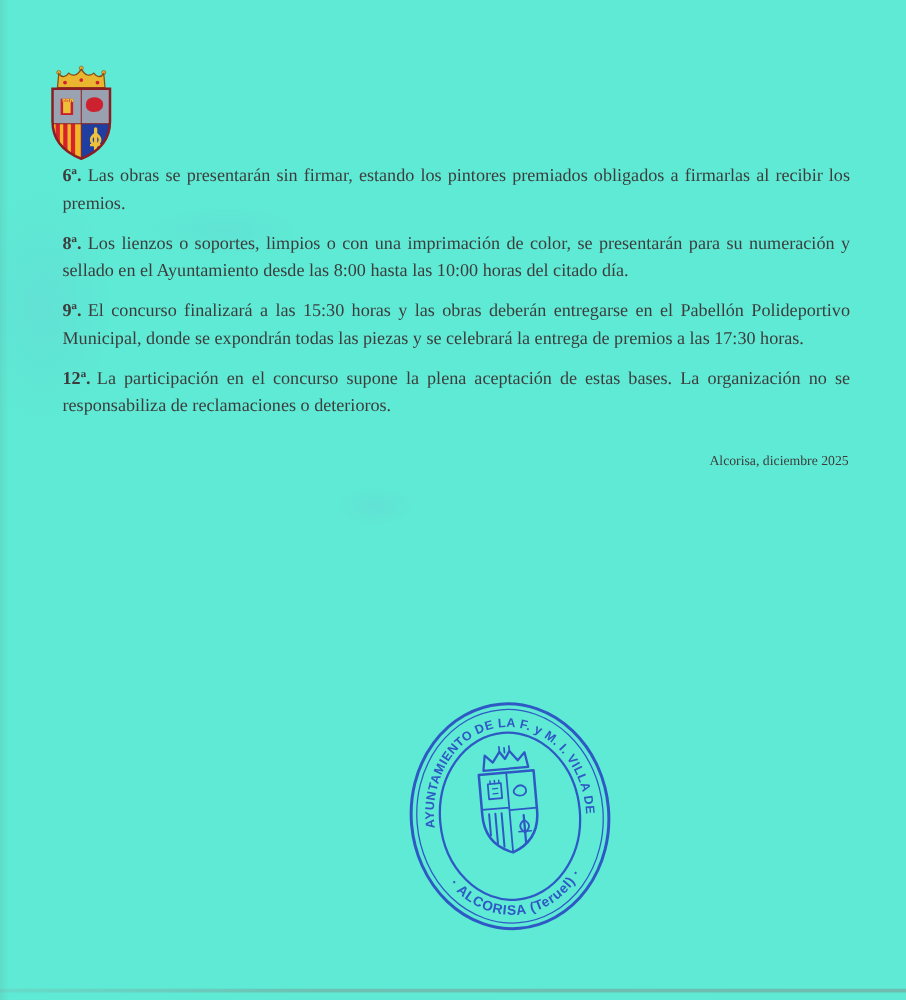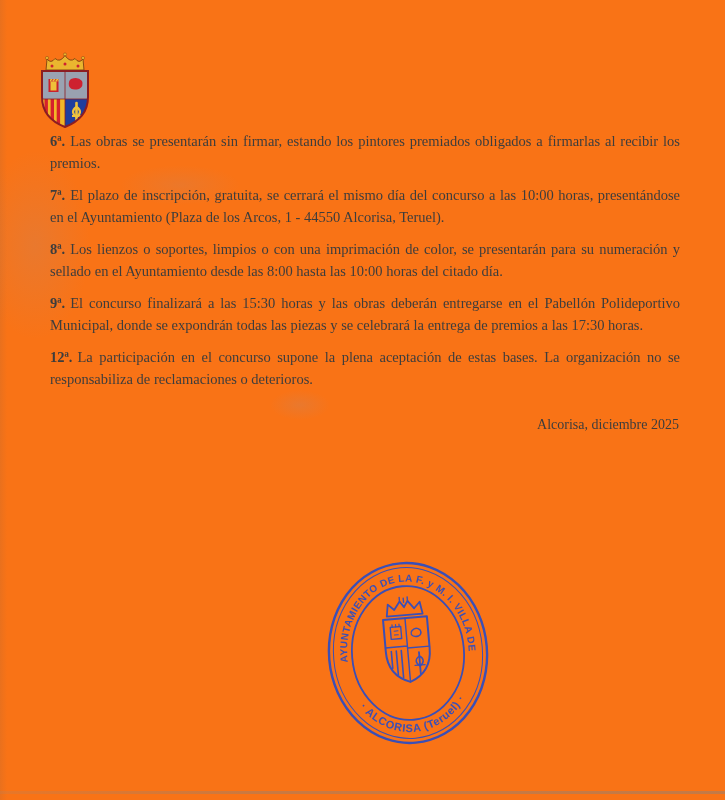--- a/index.html
+++ b/index.html
@@ -1,21 +1,21 @@
 <!DOCTYPE html>
 <html><head>
 <meta charset="utf-8">
 <title>Bases del concurso</title>
 <style>
   html,body{margin:0;padding:0;background:#e9e9e9;}
   .page{
     position:relative;
     width:725px;height:800px;
     margin:0 auto;
-    background:#f97316;
+    background:#5eead4;
     overflow:hidden;
     font-family:"Liberation Serif","DejaVu Serif",serif;
     color:#3d3d3d;
   }
   
   .edge-left{
     position:absolute;left:0;top:0;width:7px;height:800px;
     background:linear-gradient(to right, rgba(90,90,95,0.10), rgba(90,90,95,0));
     pointer-events:none;
   }
@@ -37,21 +37,21 @@
   }
   .content p{
     margin:0 0 10px 0;
     font-size:14.5px;
     line-height:22px;
     text-align:justify;
   }
   .rule-num{font-weight:bold;margin-right:5px;}
   .date-line{
     margin-top:27px;
-    font-size:14px;
+    font-size:11px;
     text-align:right;
     padding-right:1px;
   }
   .stamp{position:absolute;left:322px;top:558px;width:172px;height:190px;}
   .stamp text{
     font-family:"Liberation Sans","DejaVu Sans",sans-serif;
     font-weight:bold;
   }
 </style>
 </head>
@@ -98,21 +98,20 @@
       <path d="M 38.5 53 V 70" stroke="#eec23d" stroke-width="2.6" fill="none" stroke-linecap="round"></path>
       <path d="M 38.5 57 q -7 4.5 0 10 M 38.5 57 q 7 4.5 0 10" stroke="#eec23d" stroke-width="2.2" fill="none" stroke-linecap="round"></path>
       <path d="M 34 66 H 43" stroke="#eec23d" stroke-width="1.8" fill="none"></path>
     </g>
     <path d="M 4 21 H 50 V 47 Q 50 68 27 77 Q 4 68 4 47 Z" fill="none" stroke="#8c1d22" stroke-width="2"></path>
     <path d="M 27 21 V 77 M 4 49 H 50" stroke="#8c1d22" stroke-width="0.8" fill="none"></path>
   </svg>
 
   <div class="content">
     <p><span class="rule-num">6ª.</span><span>Las obras se presentarán sin firmar, estando los pintores premiados obligados a firmarlas al recibir los premios.</span></p>
-    <p><span class="rule-num">7ª.</span><span>El plazo de inscripción, gratuita, se cerrará el mismo día del concurso a las 10:00 horas, presentándose en el Ayuntamiento (Plaza de los Arcos, 1 - 44550 Alcorisa, Teruel).</span></p>
     <p><span class="rule-num">8ª.</span><span>Los lienzos o soportes, limpios o con una imprimación de color, se presentarán para su numeración y sellado en el Ayuntamiento desde las 8:00 hasta las 10:00 horas del citado día.</span></p>
     <p><span class="rule-num">9ª.</span><span>El concurso finalizará a las 15:30 horas y las obras deberán entregarse en el Pabellón Polideportivo Municipal, donde se expondrán todas las piezas y se celebrará la entrega de premios a las 17:30 horas.</span></p>
     <p><span class="rule-num">12ª.</span><span>La participación en el concurso supone la plena aceptación de estas bases. La organización no se responsabiliza de reclamaciones o deterioros.</span></p>
     <div class="date-line">Alcorisa, diciembre 2025</div>
   </div>
 
   <svg class="stamp" viewBox="0 0 172 190">
     <g transform="rotate(-5 86 95)" stroke="#2b4cc4" fill="none" opacity="0.92">
       <ellipse cx="86" cy="95" rx="79" ry="90" stroke-width="2.4"></ellipse>
       <ellipse cx="86" cy="95" rx="74.5" ry="85.5" stroke-width="1"></ellipse>

